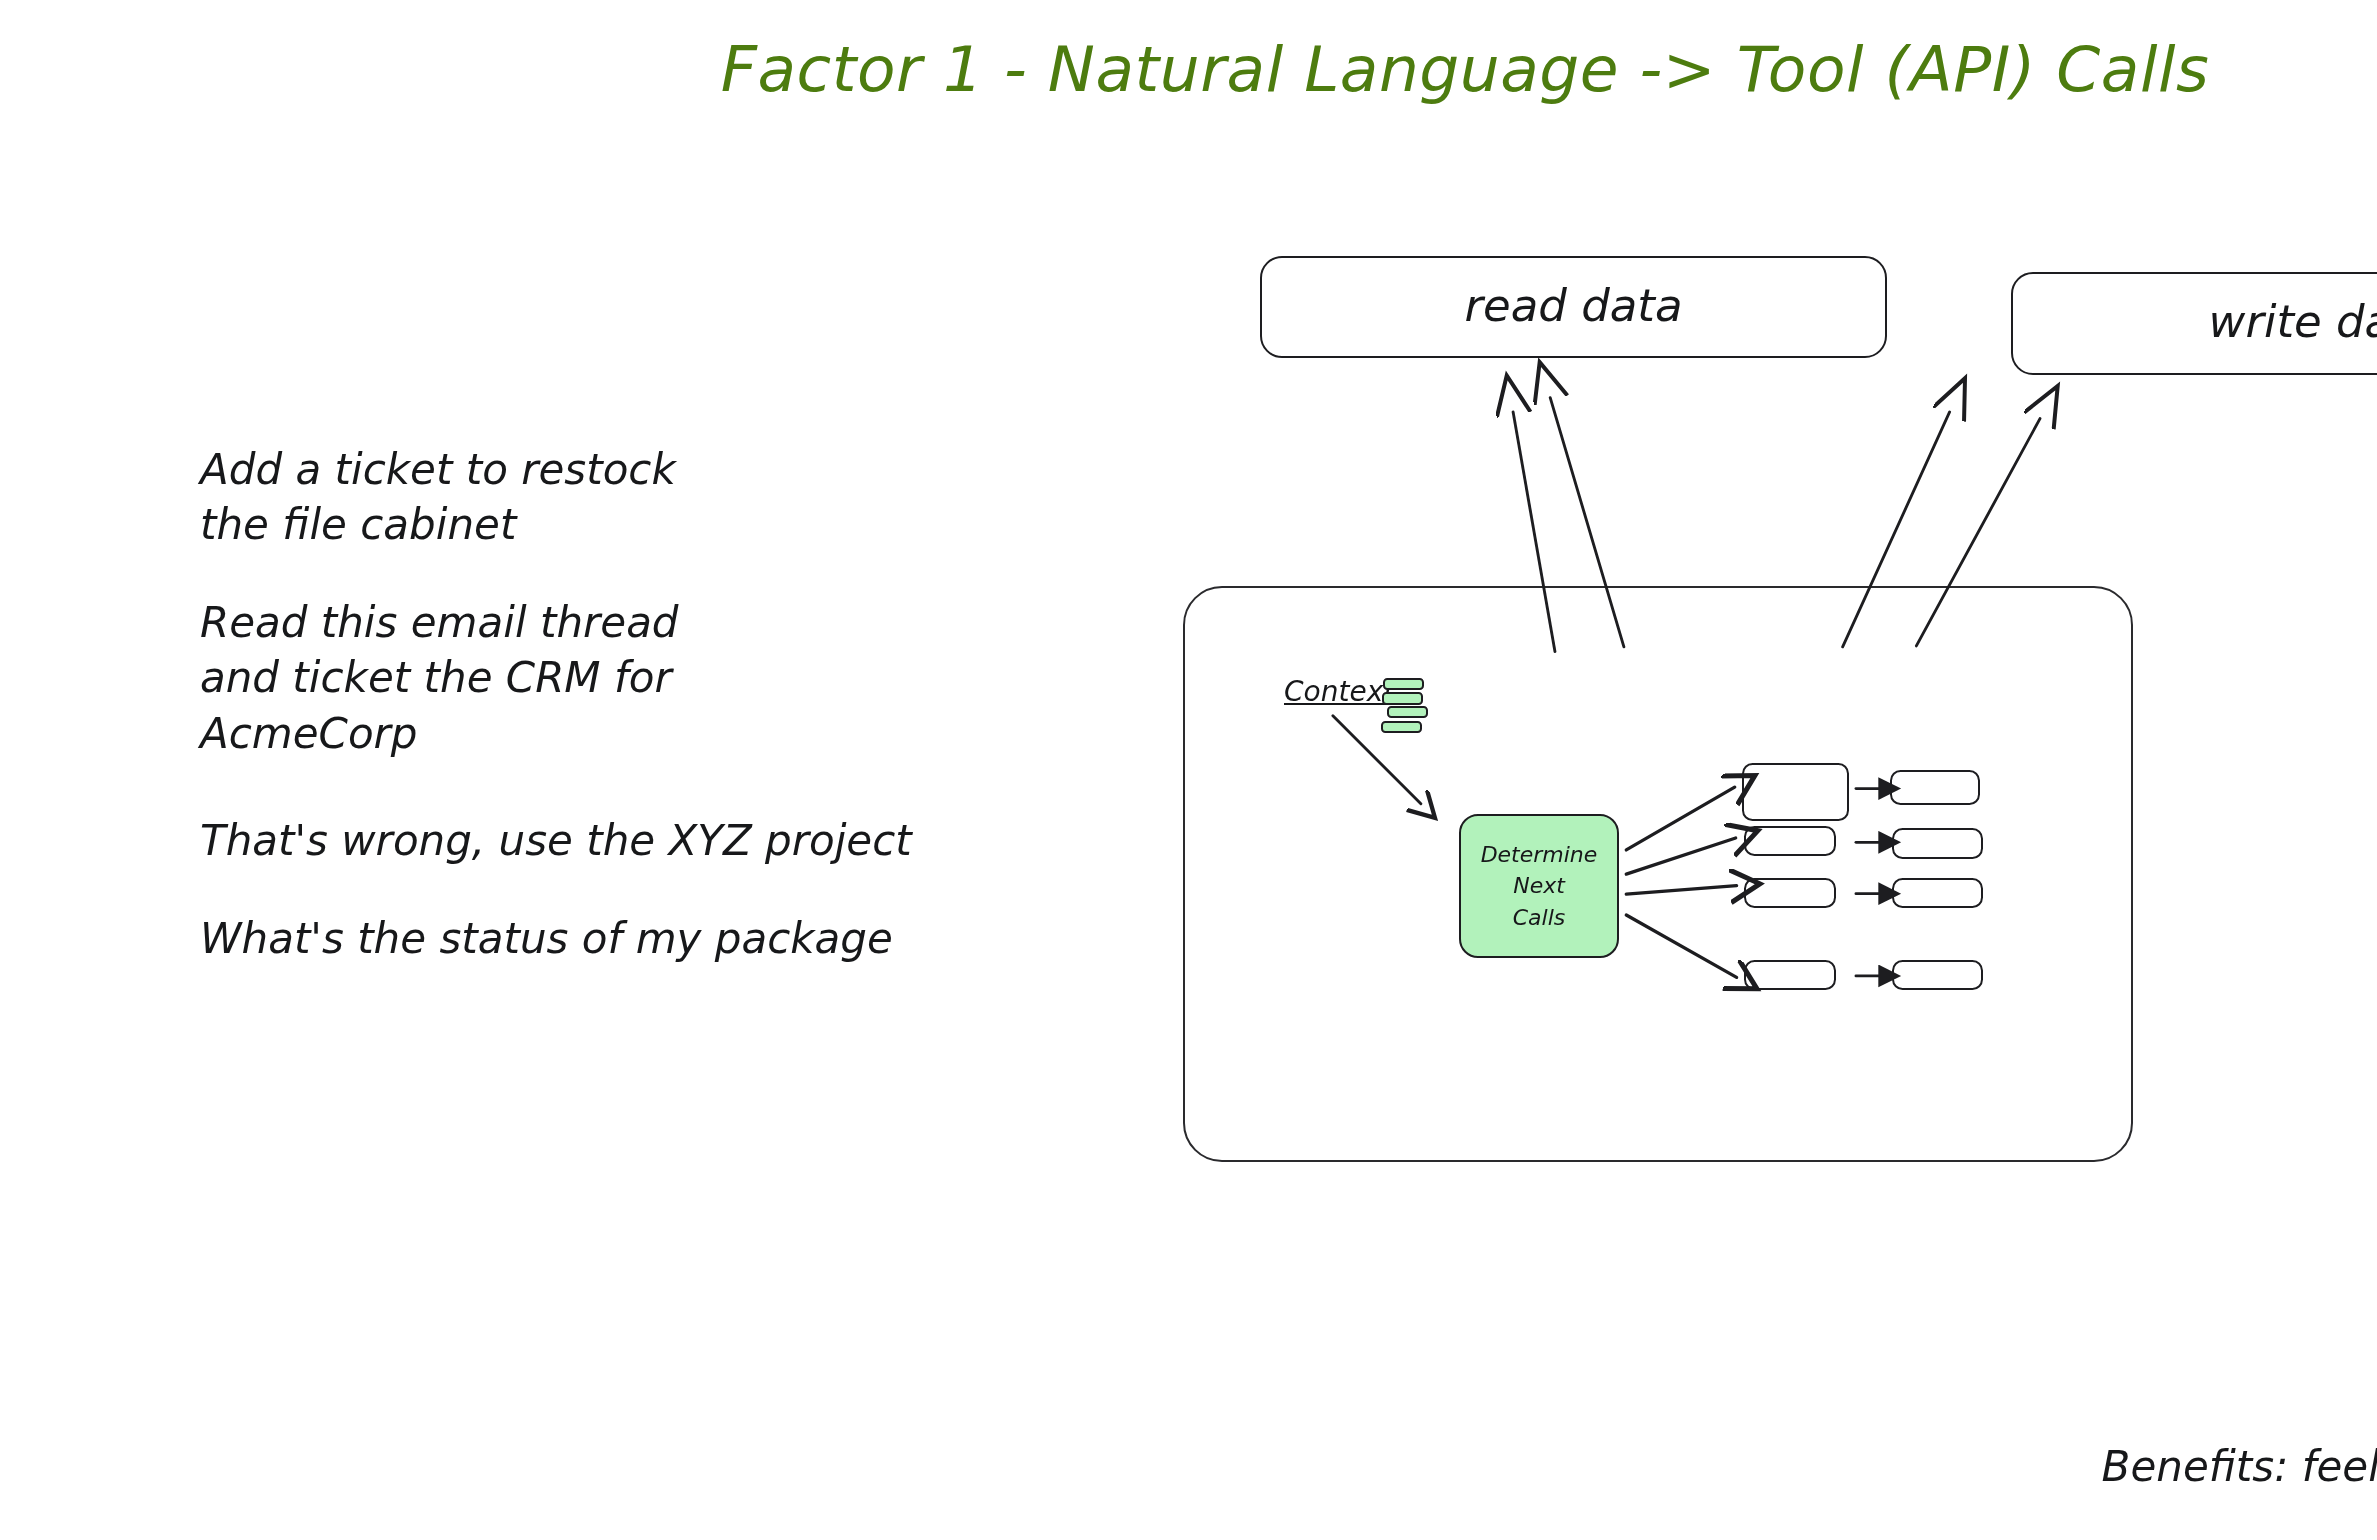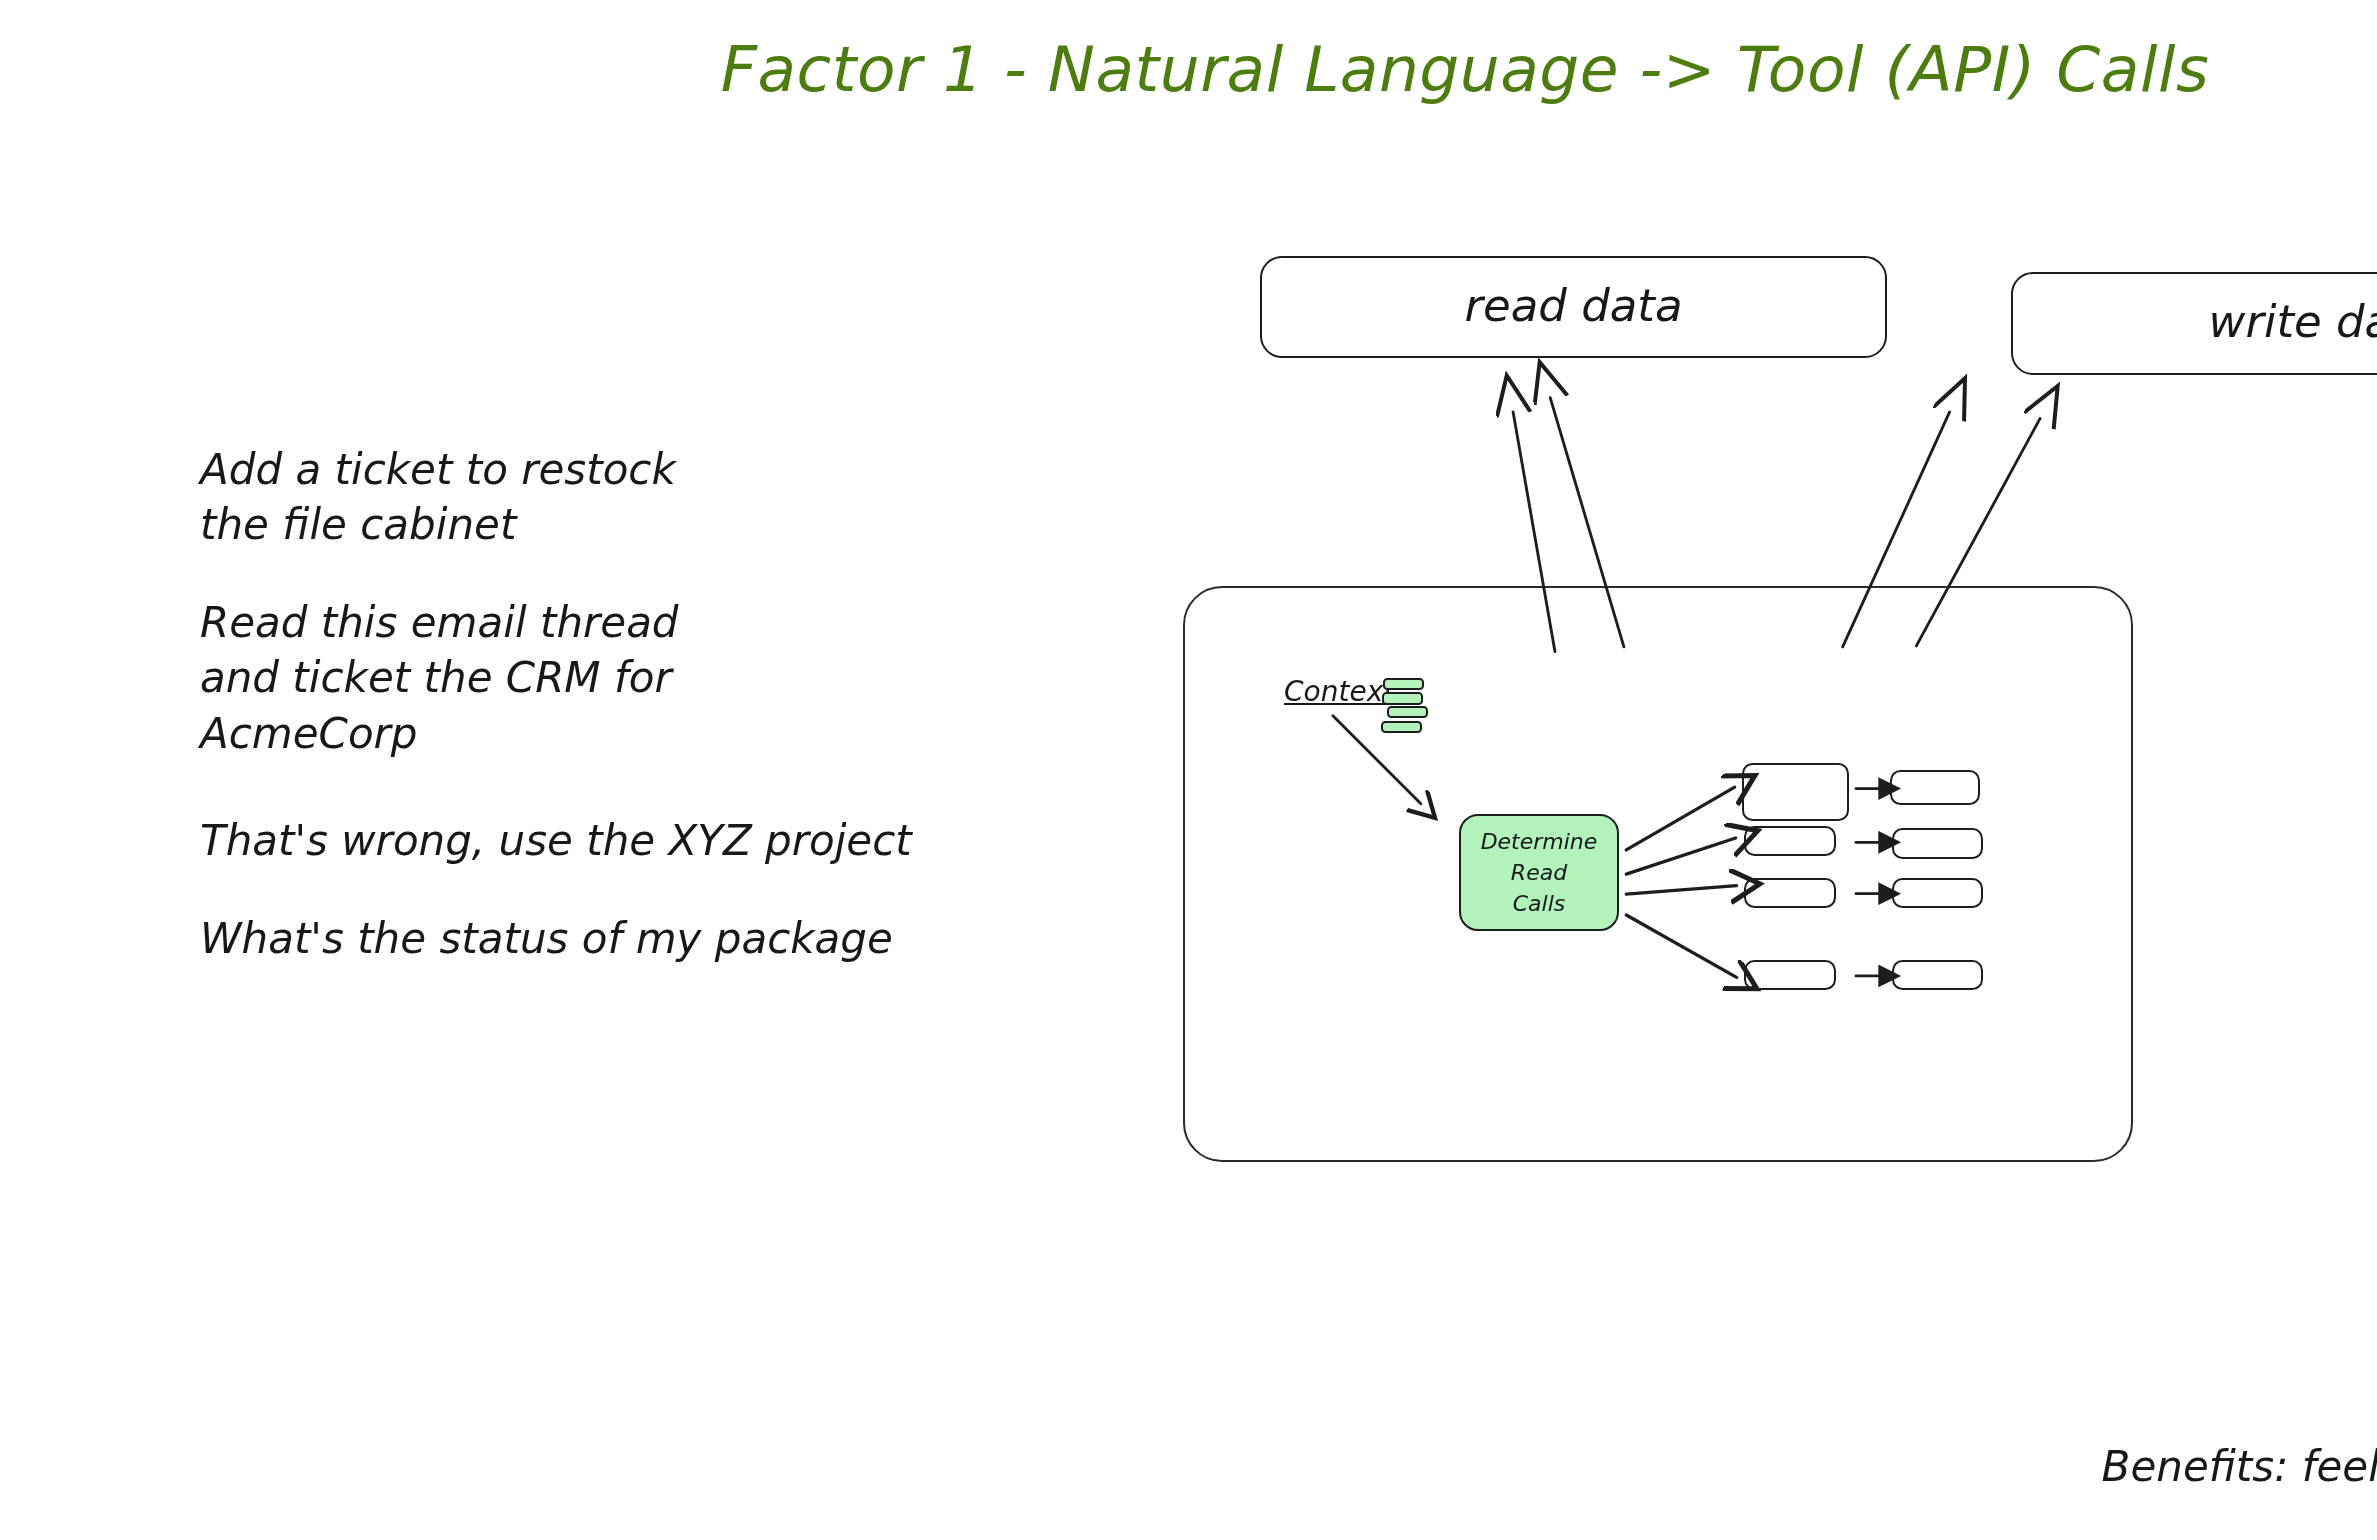--- a/index.html
+++ b/index.html
@@ -119,21 +119,21 @@
   #context-bar-1 { left: 1px;  top: 14.3px; width: 41px; }
   #context-bar-2 { left: 5.7px; top: 28px; width: 41px; }
   #context-bar-3 { left: 0px;  top: 43px; width: 41px; }
 
   
   #determine-next-step {
     position: absolute;
     left: 1459px;
     top: 814px;
     width: 160px;
-    height: 117px;
+    height: 144px;
     background: #b2f2bb;
     border: 2.4px solid #1d1d20;
     border-radius: 19px;
     box-sizing: border-box;
     display: flex;
     flex-direction: column;
     align-items: center;
     justify-content: center;
   }
   #determine-next-step .node-line {
@@ -206,21 +206,21 @@
 
 <div id="context-stack">
   <div class="context-bar" id="context-bar-0"></div>
   <div class="context-bar" id="context-bar-1"></div>
   <div class="context-bar" id="context-bar-2"></div>
   <div class="context-bar" id="context-bar-3"></div>
 </div>
 
 <div id="determine-next-step">
   <span class="node-line">Determine</span>
-  <span class="node-line">Read</span>
+  <span class="node-line">Next</span>
   <span class="node-line">Calls</span>
 </div>
 
 <div class="step-row-left" id="step-0-left" style="left:1742px; top:763px; width:107px; height:58px;"></div>
 <div class="step-row-right" id="step-0-right" style="left:1890px; top:770px; width:90px; height:35px;"></div>
 
 <div class="step-row-left" id="step-1-left" style="left:1744px; top:826px; width:92px; height:29.5px;"></div>
 <div class="step-row-right" id="step-1-right" style="left:1892px; top:828px; width:91px; height:31px;"></div>
 
 <div class="step-row-left" id="step-2-left" style="left:1744px; top:878px; width:92px; height:30px;"></div>

